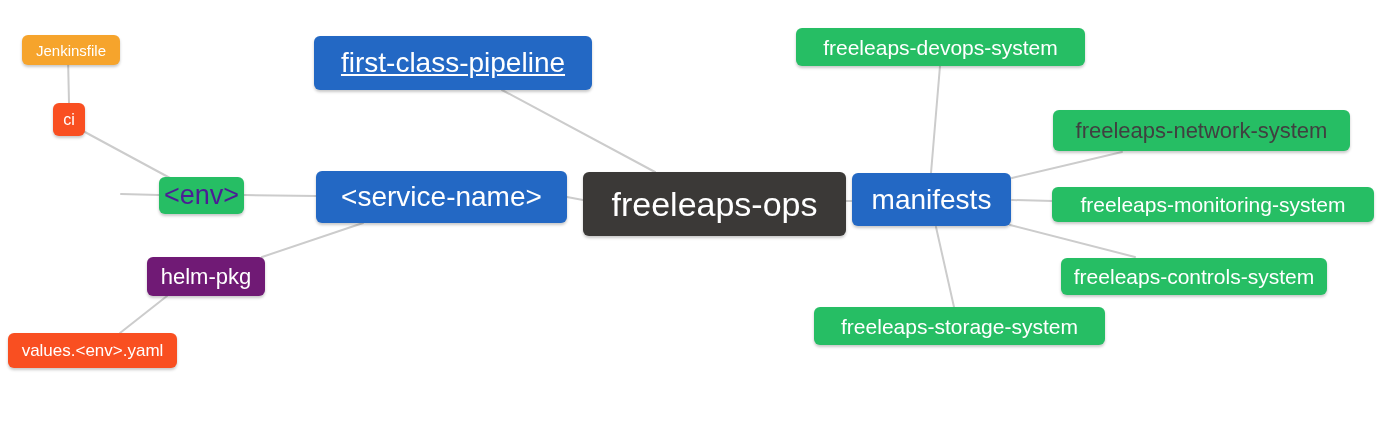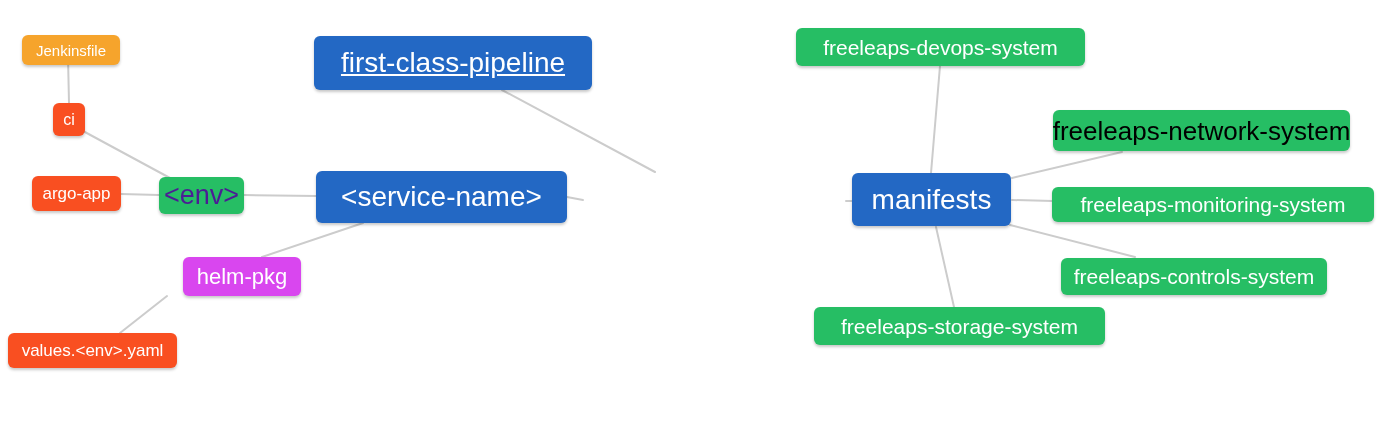--- a/index.html
+++ b/index.html
@@ -59,26 +59,26 @@
       <line x1="846" y1="201" x2="852" y2="201" stroke="#cccccc" stroke-width="2" stroke-linecap="round"></line>
       <line x1="931" y1="173" x2="940" y2="66" stroke="#cccccc" stroke-width="2" stroke-linecap="round"></line>
       <line x1="1012" y1="178" x2="1122" y2="152" stroke="#cccccc" stroke-width="2" stroke-linecap="round"></line>
       <line x1="1012" y1="200" x2="1053" y2="201" stroke="#cccccc" stroke-width="2" stroke-linecap="round"></line>
       <line x1="1010" y1="225" x2="1135" y2="257" stroke="#cccccc" stroke-width="2" stroke-linecap="round"></line>
       <line x1="936" y1="227" x2="954" y2="307" stroke="#cccccc" stroke-width="2" stroke-linecap="round"></line>
     </svg>
   <div class="nodes" id="nodes">
       <div class="node" style="left: 22px; top: 27px; width: 98px; height: 30px; font-size: 15px; background: rgb(246, 164, 44); color: rgb(255, 255, 255); margin-top: 8px;">Jenkinsfile</div>
       <div class="node" style="left: 53px; top: 103px; width: 32px; height: 33px; font-size: 16px; background: rgb(249, 79, 33); color: rgb(255, 255, 255);">ci</div>
-      <div class="node" style="left: 32px; top: 176px; width: 89px; height: 35px; font-size: 17px; background: rgb(249, 79, 33); color: rgb(255, 255, 255);">argo-app</div>
       <div class="node" style="left: 159px; top: 177px; width: 85px; height: 37px; font-size: 27px; background: rgb(38, 190, 100); color: #4c1d95;">&lt;env&gt;</div>
-      <div class="node" style="left: 147px; top: 257px; width: 118px; height: 39px; font-size: 22px; background: #d946ef; color: rgb(255, 255, 255); margin-left: 36px;">helm-pkg</div>
+      <div class="node" style="left: 147px; top: 257px; width: 118px; height: 39px; font-size: 22px; background: #701a75; color: rgb(255, 255, 255);">helm-pkg</div>
       <div class="node" style="left: 8px; top: 333px; width: 169px; height: 35px; font-size: 17px; background: rgb(249, 79, 33); color: rgb(255, 255, 255);">values.&lt;env&gt;.yaml</div>
       <div class="node" style="left: 314px; top: 36px; width: 278px; height: 54px; font-size: 28px; background: rgb(35, 104, 196); color: rgb(255, 255, 255); text-decoration: underline;">first-class-pipeline</div>
       <div class="node" style="left: 316px; top: 171px; width: 251px; height: 52px; font-size: 28px; background: rgb(35, 104, 196); color: rgb(255, 255, 255);">&lt;service-name&gt;</div>
+      <div class="node" style="left: 583px; top: 172px; width: 263px; height: 64px; font-size: 34px; background: rgb(59, 57, 55); color: rgb(255, 255, 255);">freeleaps-ops</div>
       <div class="node" style="left: 796px; top: 28px; width: 289px; height: 38px; font-size: 21px; background: rgb(38, 190, 100); color: rgb(255, 255, 255);">freeleaps-devops-system</div>
       <div class="node" style="left: 852px; top: 173px; width: 159px; height: 53px; font-size: 28px; background: rgb(35, 104, 196); color: rgb(255, 255, 255);">manifests</div>
-      <div class="node" style="left: 1053px; top: 110px; width: 297px; height: 41px; font-size: 26px; background: rgb(38, 190, 100); color: #000000;">freeleaps-network-system</div>
+      <div class="node" style="left: 1053px; top: 110px; width: 297px; height: 41px; font-size: 22px; background: rgb(38, 190, 100); color: #404040;">freeleaps-network-system</div>
       <div class="node" style="left: 1052px; top: 187px; width: 322px; height: 35px; font-size: 21px; background: rgb(38, 190, 100); color: rgb(255, 255, 255);">freeleaps-monitoring-system</div>
       <div class="node" style="left: 1061px; top: 258px; width: 266px; height: 37px; font-size: 21px; background: rgb(38, 190, 100); color: rgb(255, 255, 255);">freeleaps-controls-system</div>
       <div class="node" style="left: 814px; top: 307px; width: 291px; height: 38px; font-size: 21px; background: rgb(38, 190, 100); color: rgb(255, 255, 255);">freeleaps-storage-system</div>
     </div>
 </div>
 
 </body></html>

